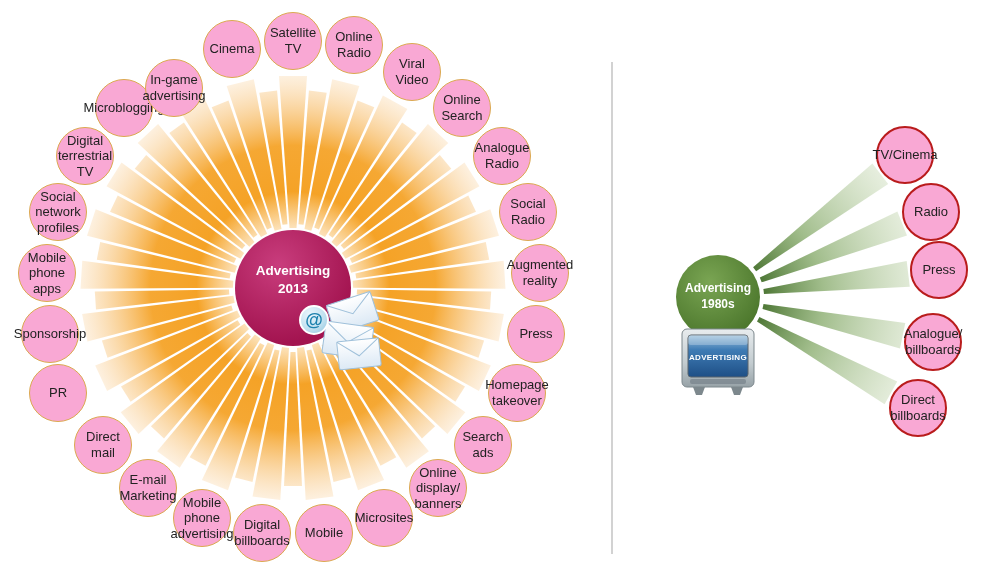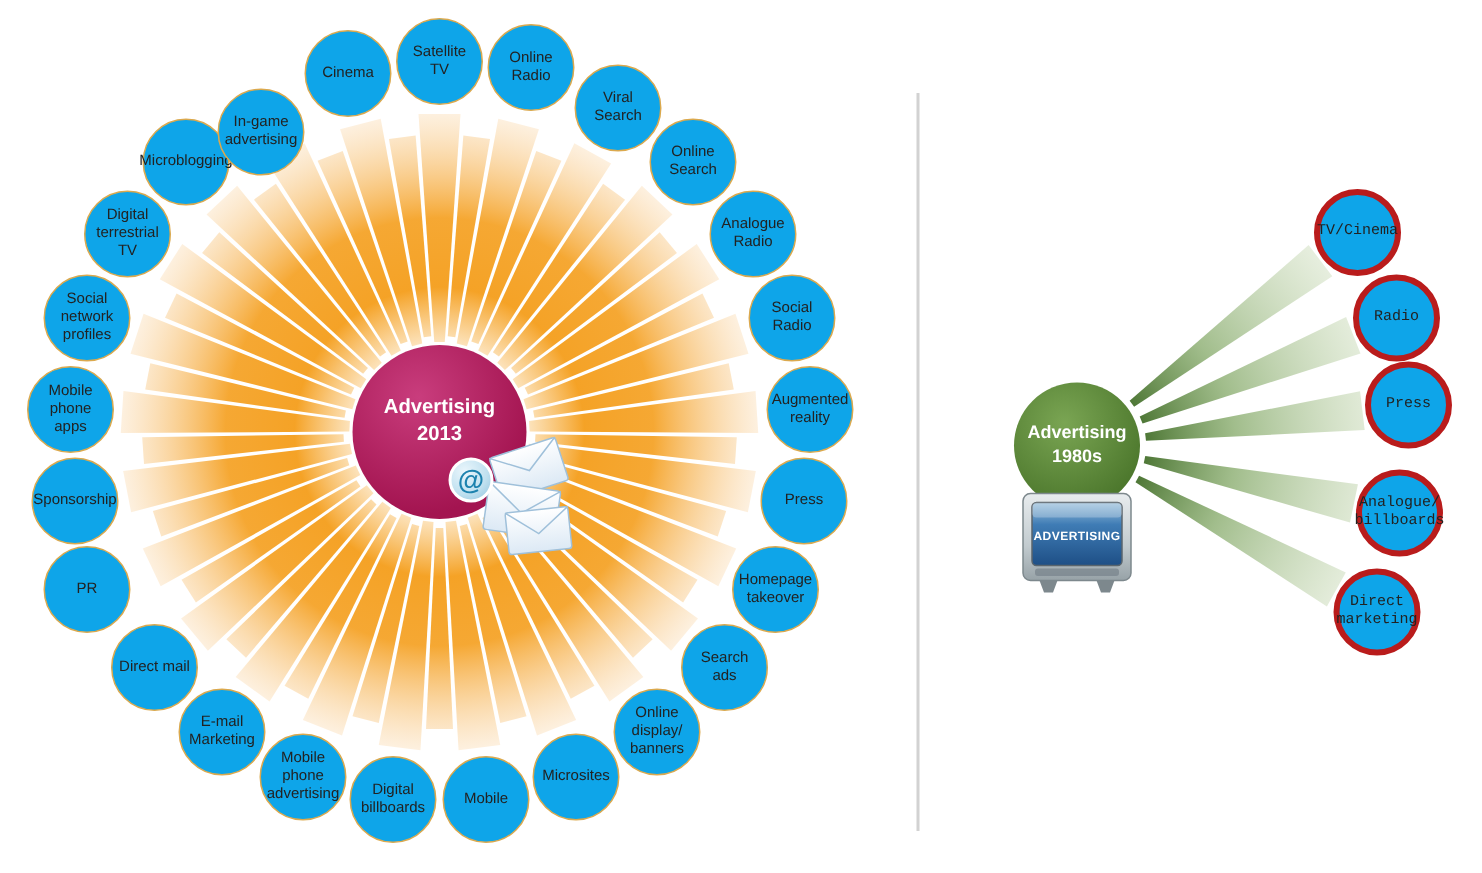--- a/index.html
+++ b/index.html
@@ -4,25 +4,25 @@
 <style>
   html,body{margin:0;padding:0;background:#ffffff;font-family:"Liberation Sans",sans-serif;}
   .canvas{position:relative;width:988px;height:582px;background:#ffffff;overflow:hidden;}
   svg.layer{position:absolute;left:0;top:0;}
   .divider{position:absolute;left:611px;top:62px;width:2px;height:492px;background:#d2d2d2;}
   .hub{position:absolute;border-radius:50%;display:flex;flex-direction:column;align-items:center;justify-content:center;color:#fff;font-weight:bold;text-align:center;box-sizing:border-box;}
   .hub-left{left:235px;top:230px;width:116px;height:116px;font-size:13.5px;line-height:1.3;padding-bottom:16px;
     background:radial-gradient(circle at 38% 30%,#c93d7d,#a31450 72%);}
   .hub-right{left:676px;top:255px;width:84px;height:84px;font-size:12px;line-height:1.3;
     background:radial-gradient(circle at 40% 32%,#7aa553,#4d782d 75%);}
-  .node{position:absolute;width:58px;height:58px;border-radius:50%;background:#0ea5e9;
+  .node{position:absolute;width:58px;height:58px;border-radius:50%;background:#f9a8d4;
     display:flex;align-items:center;justify-content:center;text-align:center;
-    font-size:10px;line-height:1.2;color:#222;box-sizing:border-box;padding:4px;}
+    font-size:13px;line-height:1.2;color:#222;box-sizing:border-box;padding:4px;}
   .nl{border:1px solid #dba94e;}
-  .nr{border:4px solid #b91c1c;font-family:Liberation Mono, monospace;}
+  .nr{border:2px solid #b91c1c;}
   .illus{position:absolute;}
 </style>
 </head>
 <body>
 
 <div class="canvas">
 
   <svg class="layer" width="988" height="582" viewBox="0 0 988 582">
     <defs>
       <radialGradient id="orangeBurst" gradientUnits="userSpaceOnUse" cx="293" cy="288" r="230">
@@ -156,21 +156,21 @@
     <rect x="11" y="8" width="60" height="42" rx="3" fill="url(#tvScreen)" stroke="#5a656d"></rect>
     <rect x="11" y="8" width="60" height="10" rx="3" fill="#ffffff" opacity="0.25"></rect>
     <text x="41" y="33" text-anchor="middle" font-size="8" font-weight="bold" fill="#ffffff" letter-spacing="0.3">ADVERTISING</text>
     <rect x="13" y="52" width="56" height="5" rx="2" fill="#76828a" opacity="0.7"></rect>
     <polygon points="16,60 28,60 25,68 19,68" fill="#7d888d"></polygon>
     <polygon points="54,60 66,60 63,68 57,68" fill="#7d888d"></polygon>
   </svg>
 
   <div class="node nl" style="left:264px;top:12px">Satellite TV</div>
   <div class="node nl" style="left:325px;top:16px">Online Radio</div>
-  <div class="node nl" style="left:383px;top:43px">Viral Search</div>
+  <div class="node nl" style="left:383px;top:43px">Viral Video</div>
   <div class="node nl" style="left:433px;top:79px">Online Search</div>
   <div class="node nl" style="left:473px;top:127px">Analogue Radio</div>
   <div class="node nl" style="left:499px;top:183px">Social Radio</div>
   <div class="node nl" style="left:511px;top:244px">Augmented reality</div>
   <div class="node nl" style="left:507px;top:305px">Press</div>
   <div class="node nl" style="left:488px;top:364px">Homepage takeover</div>
   <div class="node nl" style="left:454px;top:416px">Search ads</div>
   <div class="node nl" style="left:409px;top:459px">Online display/ banners</div>
   <div class="node nl" style="left:355px;top:489px">Microsites</div>
   <div class="node nl" style="left:295px;top:504px">Mobile</div>
@@ -184,15 +184,15 @@
   <div class="node nl" style="left:18px;top:244px">Mobile phone apps</div>
   <div class="node nl" style="left:56px;top:127px">Digital terrestrial TV</div>
   <div class="node nl" style="left:95px;top:79px">Microblogging</div>
   <div class="node nl" style="left:145px;top:59px">In-game advertising</div>
   <div class="node nl" style="left:203px;top:20px">Cinema</div>
 
   <div class="node nr" style="left:876px;top:126px">TV/Cinema</div>
   <div class="node nr" style="left:902px;top:183px">Radio</div>
   <div class="node nr" style="left:910px;top:241px">Press</div>
   <div class="node nr" style="left:904px;top:313px">Analogue/ billboards</div>
-  <div class="node nr" style="left:889px;top:379px">Direct marketing</div>
+  <div class="node nr" style="left:889px;top:379px">Direct billboards</div>
 
 </div>
 
 </body></html>

